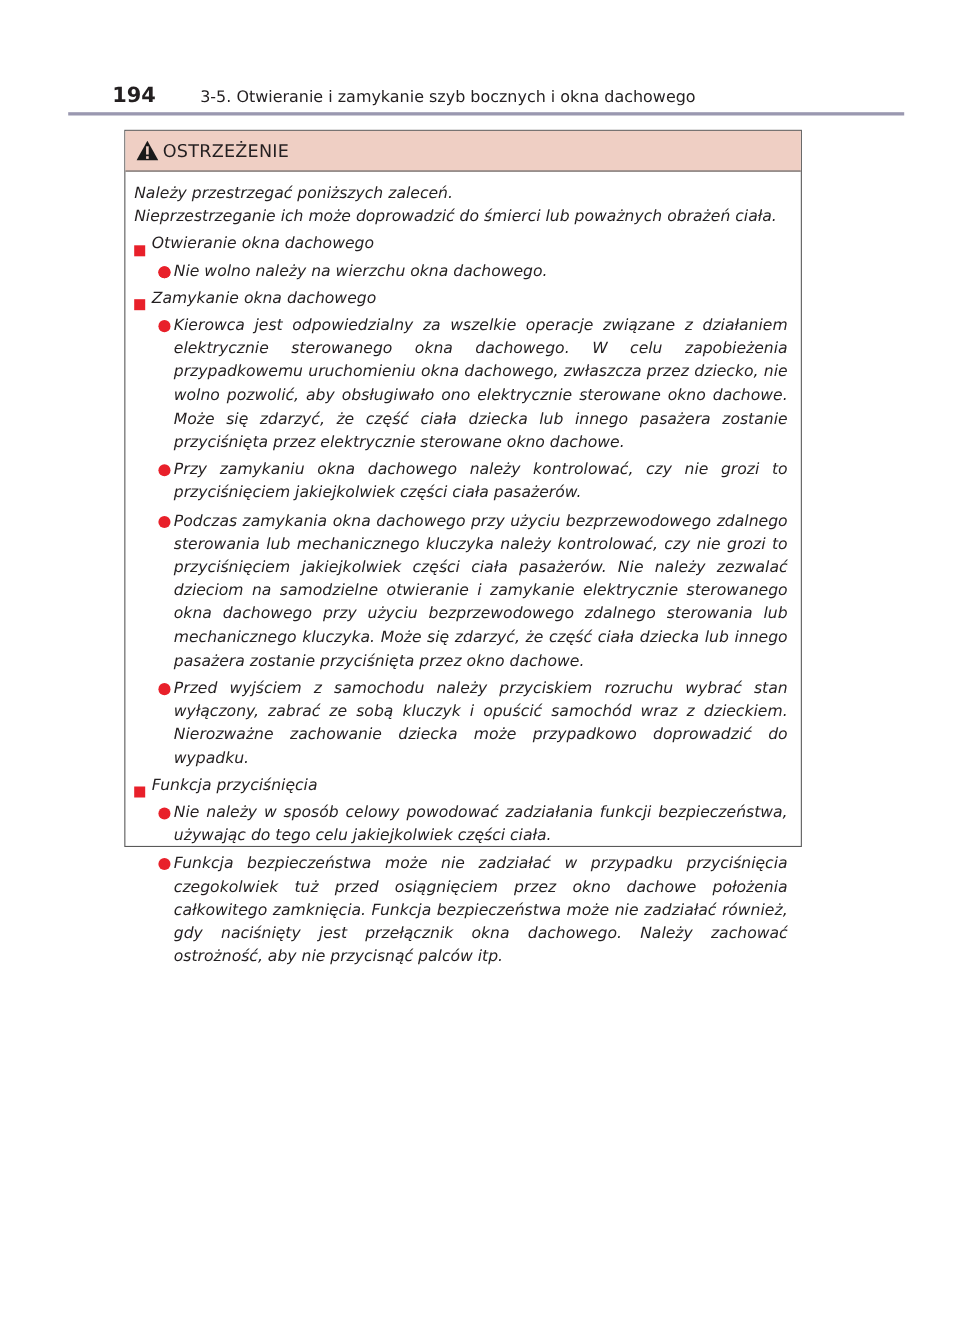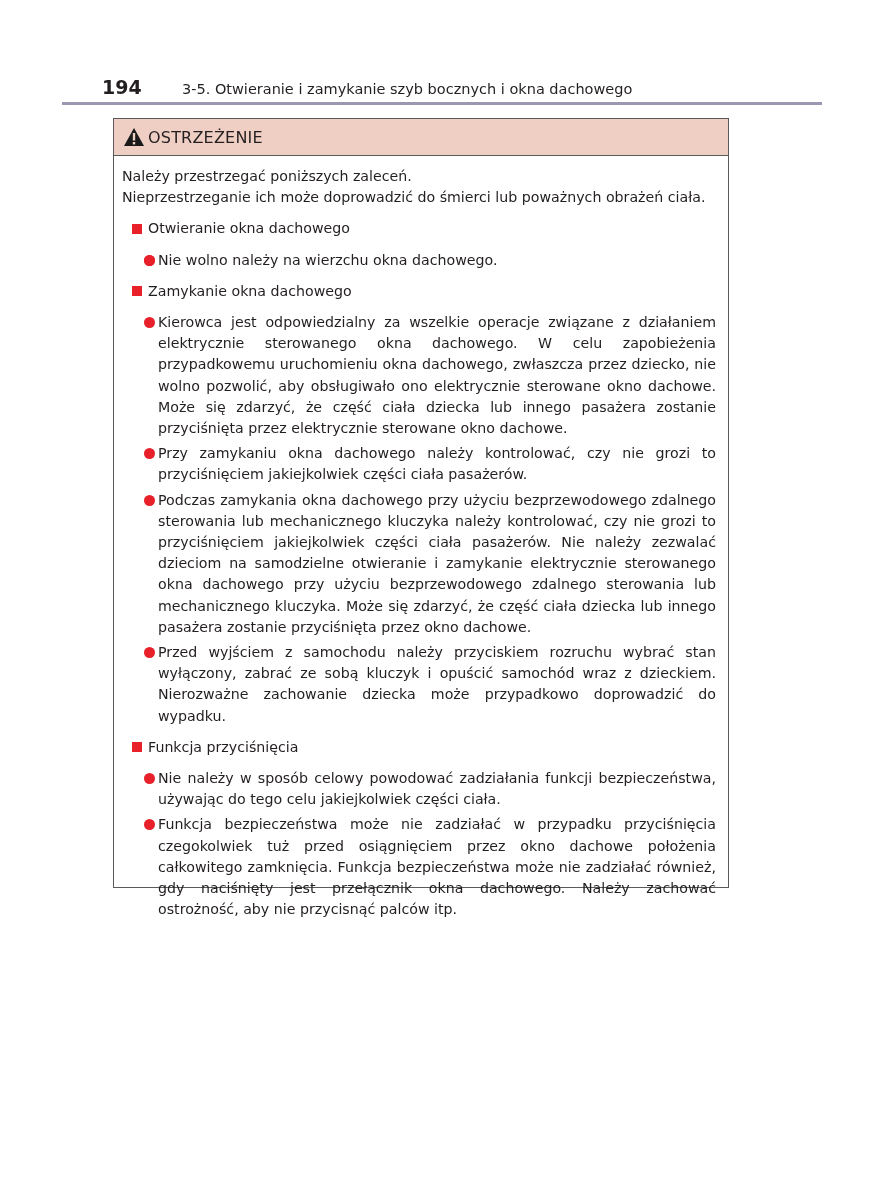--- a/index.html
+++ b/index.html
@@ -3,31 +3,31 @@
   <meta charset="utf-8">
   <style>
     html, body { margin: 0; padding: 0; background: #ffffff; }
     body { width: 877px; height: 1200px; position: relative; overflow: hidden;
            font-family: "DejaVu Sans", sans-serif; color: #231f20; }
     .page-header { position: absolute; left: 62px; top: 72px; width: 760px; height: 34px; }
     .page-number { position: absolute; left: 40px; top: 4px; font-size: 19px; font-weight: bold; letter-spacing: 0px; }
     .section-title { position: absolute; left: 120px; top: 9px; font-size: 14.5px; }
     .header-rule { position: absolute; left: 0; top: 30px; width: 760px; height: 3px; background: #9a98b0; }
 
-    .warning-box { position: absolute; left: 113px; top: 118px; width: 616px; height: 770px;
+    .warning-box { position: absolute; left: 113px; top: 118px; width: 616px; height: 652px;
                    border: 1px solid #5a5a5a; box-sizing: border-box; }
     .warning-head { height: 36px; background: #efcfc4; border-bottom: 1px solid #5a5a5a;
                     display: flex; align-items: center; padding-left: 10px; }
     .warning-icon { width: 20px; height: 18px; margin-right: 4px; display: inline-block; }
     .warning-title { font-size: 16px; letter-spacing: 0.2px; }
 
-    .warning-body { padding: 10px 12px 0 8px; font-size: 14.2px; line-height: 21.2px; }
+    .warning-body { padding: 10px 12px 0 8px; font-size: 14.2px; line-height: 21.2px; font-style: italic; }
     .intro p { margin: 0; }
     .group { margin-top: 3px; }
-    .group-title { display: flex; align-items: center; margin: 10px; }
+    .group-title { display: flex; align-items: flex-end; margin: 0; }
     .sq { width: 10px; height: 10px; background: #e8202a; display: inline-block; margin-right: 6px; flex: none; }
     .item { position: relative; padding-left: 36px; margin-top: 4px; text-align: justify; }
     .dot { position: absolute; left: 22px; top: 5px; width: 11px; height: 11px; border-radius: 50%; background: #e8202a; }
   </style>
 </head>
 <body>
 
 <div class="page-header">
   <span class="page-number">194</span>
   <span class="section-title">3-5. Otwieranie i zamykanie szyb bocznych i okna dachowego</span>

